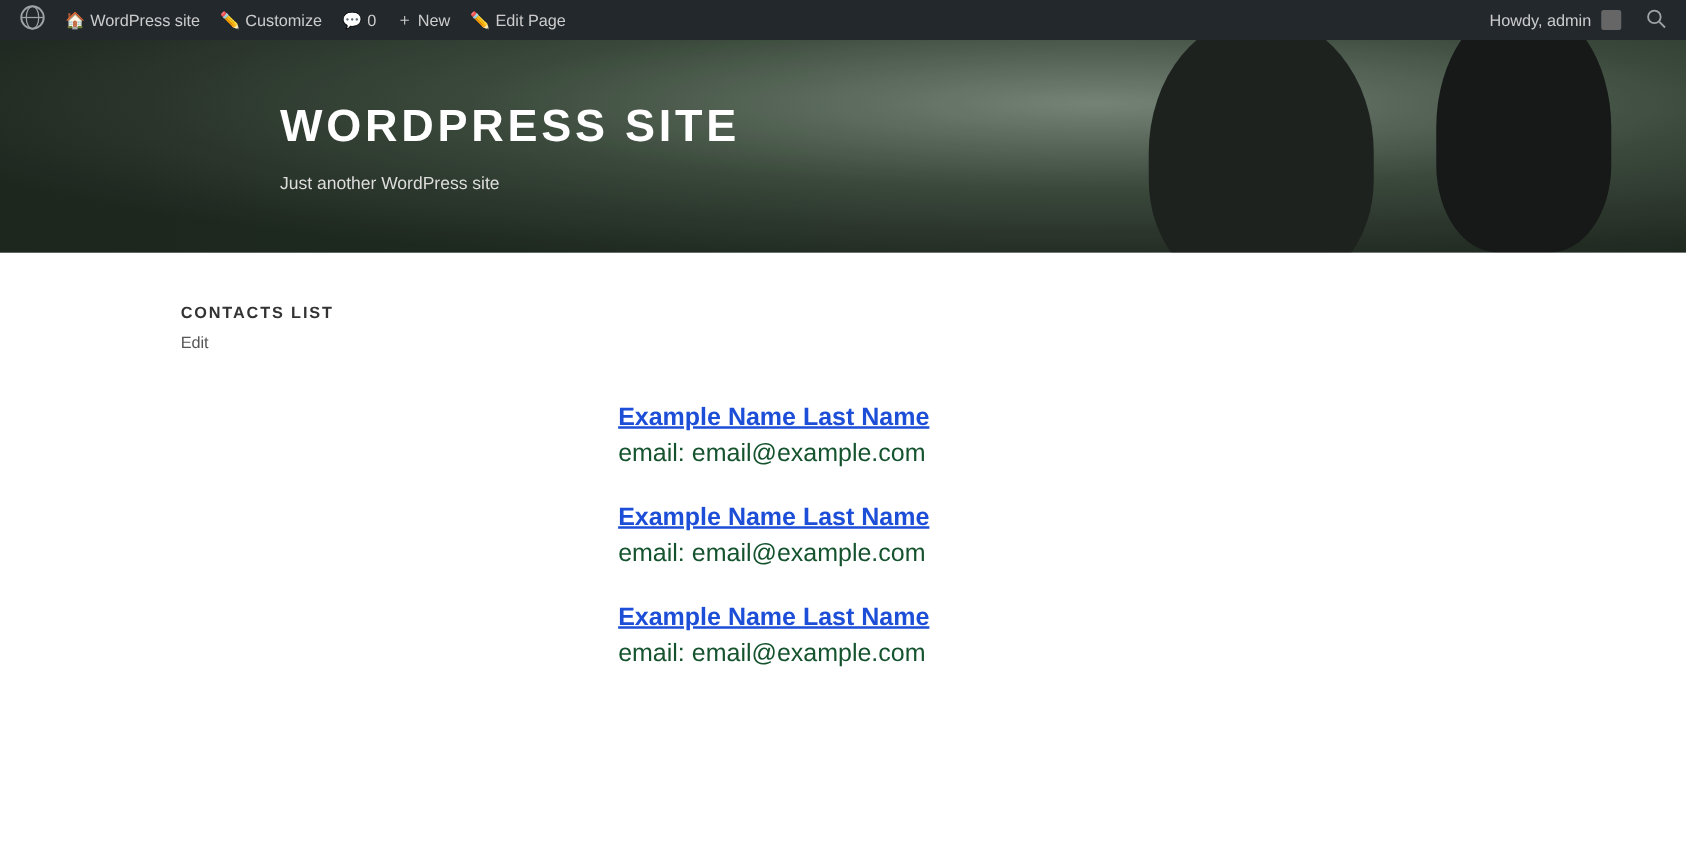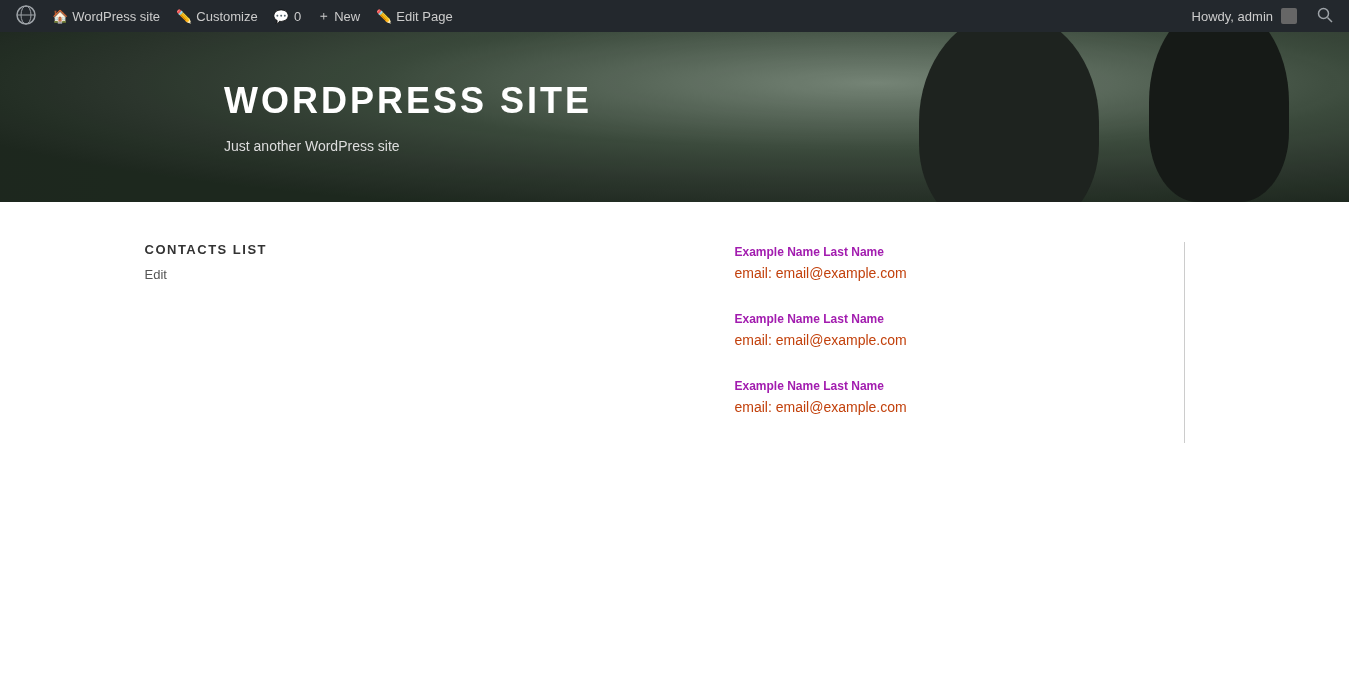--- a/index.html
+++ b/index.html
@@ -119,20 +119,21 @@
       z-index: 1;
     }
 
     
     #main-content {
       max-width: 1100px;
       margin: 0 auto;
       padding: 40px 20px 40px 20px;
       display: flex;
       gap: 40px;
+      flex-direction: column;
     }
     #left-sidebar {
       min-width: 200px;
       max-width: 220px;
     }
     .section-title {
       font-family: -apple-system, BlinkMacSystemFont, 'Segoe UI', sans-serif;
       font-size: 13px;
       font-weight: 700;
       letter-spacing: 1.5px;
@@ -151,31 +152,32 @@
 
     #contacts-list {
       flex: 1;
       padding-left: 350px;
     }
     .contact-entry {
       margin-bottom: 28px;
     }
     .contact-name {
       font-family: -apple-system, BlinkMacSystemFont, 'Segoe UI', sans-serif;
-      font-size: 12px;
+      font-size: 20px;
       font-weight: 700;
-      color: #a21caf;
+      color: #1d4ed8;
+      text-decoration: underline;
       cursor: pointer;
       display: inline-block;
       margin-bottom: 6px;
     }
     .contact-email {
       font-family: -apple-system, BlinkMacSystemFont, 'Segoe UI', sans-serif;
-      font-size: 14px;
-      color: #c2410c;
+      font-size: 20px;
+      color: #14532d;
     }
 
     
     .vertical-divider {
       width: 1px;
       background: #ccc;
       align-self: stretch;
       margin: 0 20px;
     }
   </style>

